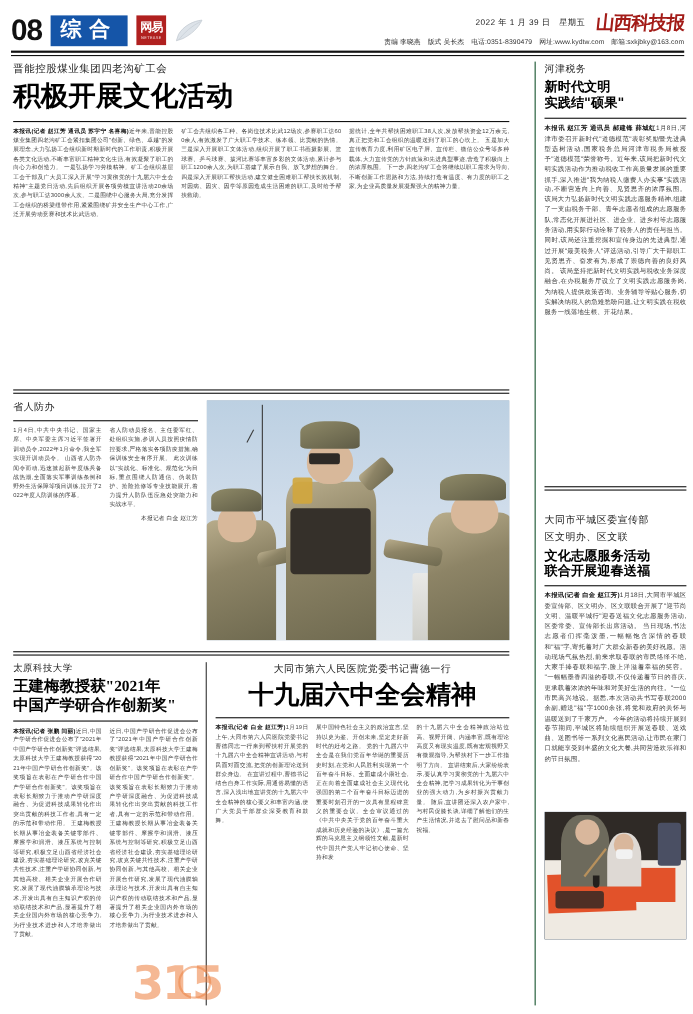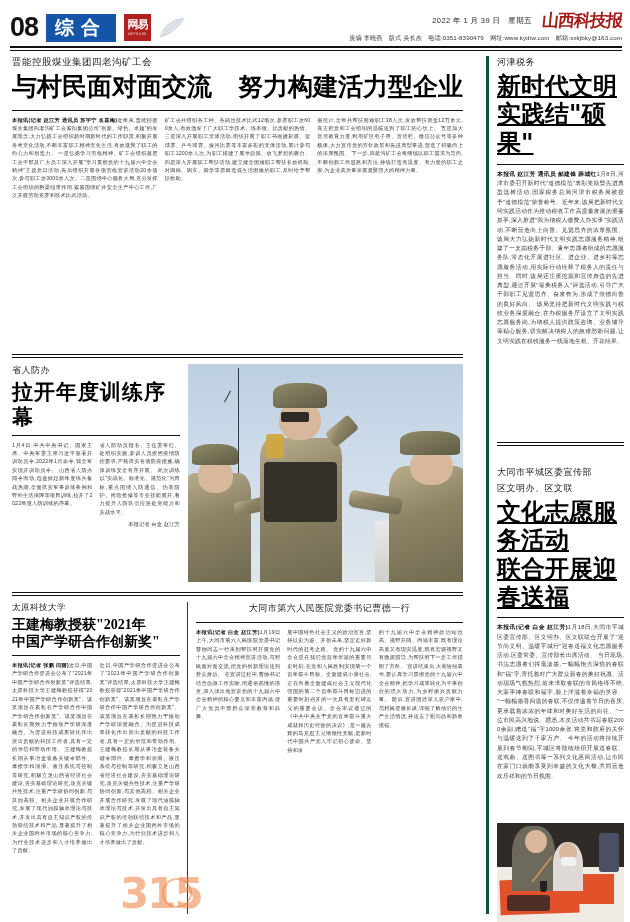--- a/index.html
+++ b/index.html
@@ -30,29 +30,29 @@
   .mh-date{font-size:7.5px;color:#222;letter-spacing:.4px;font-family:"Liberation Sans",sans-serif;padding-bottom:3px;}
   .paper-name{font-family:"Liberation Serif",serif;font-weight:bold;font-size:17px;color:#a31c18;
     letter-spacing:-1px;line-height:1;transform:skewX(-6deg);}
   .mh-contact{margin-top:5px;font-size:6.2px;color:#333;letter-spacing:.1px;font-family:"Liberation Sans",sans-serif;white-space:nowrap;}
   .mh-rule{position:absolute;left:10px;right:8px;top:46px;border-top:2px solid #111;}
   .mh-rule2{position:absolute;left:10px;right:8px;top:50px;border-top:1px solid #111;}
 
   
   .body-grid{position:absolute;left:12px;top:56px;width:612px;height:858px;display:flex;gap:14px;}
   .col-main{width:451px;position:relative;}
-  .col-side{width:152px;position:relative;margin-left:9px;padding-left:8px;border-left:3px solid #14532d;}
+  .col-side{width:152px;position:relative;margin-left:9px;padding-left:8px;border-left:1px solid #14532d;}
 
   
   .kicker{font-size:9.5px;color:#222;margin-bottom:3px;letter-spacing:.5px;
     font-family:"Liberation Sans",sans-serif;}
   .headline{font-family:"DejaVu Sans",sans-serif;font-weight:bold;color:#000;letter-spacing:0px;line-height:1.18;}
   .h-xl{font-size:25px;}
   .h-lg{font-size:21px;}
-  .h-md{font-size:24px;text-decoration:underline;}
+  .h-md{font-size:12px;}
   .h-sm{font-size:14px;}
   .h-song{font-family:"Liberation Serif",serif;font-weight:bold;}
   .rule-tn{border-top:1px solid #111;margin:5px 0;}
   .rule-dbl{border-top:1px solid #111;border-bottom:1px solid #111;height:2px;margin:6px 0;}
 
   
   .cols{display:flex;gap:7px;}
   .tcol{flex:1;}
   .ptext{font-size:5.2px;line-height:1.62;text-align:justify;color:#3a3a3a;
     font-family:"Liberation Sans",sans-serif;word-break:break-all;letter-spacing:.2px;}
@@ -120,43 +120,41 @@
     <div class="mh-rule2"></div>
   </div>
 
   <div class="body-grid">
 
     <div class="col-main">
 
       <div style="height:292px;">
         <div class="kicker">晋能控股煤业集团四老沟矿工会</div>
         <div style="display:flex;gap:26px;align-items:baseline;">
-          <div class="headline h-xl">与村民面对面交流</div>
-          <div class="headline h-xl">努力构建活力型企业</div>
+          <div class="headline h-xl">积极开展文化活动</div>
         </div>
         <div class="rule-tn" style="margin-top:8px;"></div>
         <div class="cols" style="margin-top:3px;">
           <div class="tcol">
               <div class="ptext"><b>本报讯(记者 赵江芳 通讯员 苏宇宁 名喜梅)</b><span>近年来,晋能控股煤业集团四老沟矿工会紧扣集团公司"创新、绿色、卓越"的发展理念,大力弘扬工会组织新时期新时代的工作职责,积极开展各类文化活动,不断丰富职工精神文化生活,有效凝聚了职工的向心力和创造力。 一是弘扬学习劳模精神。矿工会组织基层工会干部及广大员工深入开展"学习贯彻党的十九届六中全会精神"主题党日活动,先后组织开展各项劳模宣讲活动20余场次,参与职工达3000余人次。二是围绕中心服务大局,充分发挥工会组织的桥梁纽带作用,紧紧围绕矿井安全生产中心工作,广泛开展劳动竞赛和技术比武活动。</span></div>
             </div>
           <div class="tcol">
               <div class="ptext">矿工会共组织各工种、各岗位技术比武12场次,参赛职工达600余人,有效激发了广大职工学技术、练本领、比贡献的热情。三是深入开展职工文体活动,组织开展了职工书画摄影展、篮球赛、乒乓球赛、拔河比赛等丰富多彩的文体活动,累计参与职工1200余人次,为职工搭建了展示自我、放飞梦想的舞台。 四是深入开展职工帮扶活动,建立健全困难职工帮扶长效机制,对因病、因灾、因学等原因造成生活困难的职工,及时给予帮扶救助。</div>
             </div>
           <div class="tcol">
               <div class="ptext">据统计,全年共帮扶困难职工38人次,发放帮扶资金12万余元,真正把党和工会组织的温暖送到了职工的心坎上。 五是加大宣传教育力度,利用矿区电子屏、宣传栏、微信公众号等多种载体,大力宣传党的方针政策和先进典型事迹,营造了积极向上的浓厚氛围。 下一步,四老沟矿工会将继续以职工需求为导向,不断创新工作思路和方法,持续打造有温度、有力度的职工之家,为企业高质量发展凝聚强大的精神力量。</div>
             </div>
         </div>
       </div>
 
       <div class="rule-dbl"></div>
 
       <div style="height:222px;display:flex;gap:8px;">
         <div style="width:168px;">
           <div class="kicker" style="font-size:9px;">省人防办</div>
-          <div class="headline h-song h-lg" style="letter-spacing:1px;">拉开年度训练序幕</div>
           <div class="rule-tn"></div>
           <div class="cols">
             <div class="tcol">
                 <div class="ptext">1月4日,中共中央书记、国家主席、中央军委主席习近平签署开训动员令,2022年1月命令,我全军实现开训动员令。 山西省人防办闻令而动,迅速掀起新年度练兵备战热潮,全面落实军事训练条例和野外生活保障等项目训练,拉开了2022年度人防训练的序幕。</div>
               </div>
             <div class="tcol">
                 <div class="ptext">省人防动员报名、主任委军红、处组织实施,参训人员按照疫情防控要求,严格落实各项防疫措施,确保训练安全有序开展。 此次训练以"实战化、标准化、规范化"为目标,重点围绕人防通信、伪装防护、抢险抢修等专业技能展开,着力提升人防队伍应急处突能力和实战水平。</div>
               </div>
           </div>
           <div class="ptext" style="text-align:right;margin-top:4px;">本报记者 白金 赵江芳</div>
@@ -210,20 +208,21 @@
                 <div class="ptext"><b>本报讯(记者 张鹏 闫丽)</b><span>近日,中国产学研合作促进会公布了"2021年中国产学研合作创新奖"评选结果,太原科技大学王建梅教授获得"2021年中国产学研合作创新奖"。该奖项旨在表彰在产学研合作中国产学研合作创新奖"。该奖项旨在表彰长期致力于推动产学研深度融合、为促进科技成果转化作出突出贡献的科技工作者,具有一定的示范和带动作用。 王建梅教授长期从事冶金装备关键零部件、摩擦学和润滑、液压系统与控制等研究,积极立足山西省经济社会建设,夯实基础理论研究,攻克关键共性技术,注重产学研协同创新,与其他高校、相关企业开展合作研究,发展了现代油膜轴承理论与技术,开发出具有自主知识产权的传动联结技术和产品,显著提升了相关企业国内外市场的核心竞争力,为行业技术进步和人才培养做出了贡献。</span></div>
               </div>
             <div class="tcol">
                 <div class="ptext">近日,中国产学研合作促进会公布了"2021年中国产学研合作创新奖"评选结果,太原科技大学王建梅教授获得"2021年中国产学研合作创新奖"。该奖项旨在表彰在产学研合作中国产学研合作创新奖"。该奖项旨在表彰长期致力于推动产学研深度融合、为促进科技成果转化作出突出贡献的科技工作者,具有一定的示范和带动作用。 王建梅教授长期从事冶金装备关键零部件、摩擦学和润滑、液压系统与控制等研究,积极立足山西省经济社会建设,夯实基础理论研究,攻克关键共性技术,注重产学研协同创新,与其他高校、相关企业开展合作研究,发展了现代油膜轴承理论与技术,开发出具有自主知识产权的传动联结技术和产品,显著提升了相关企业国内外市场的核心竞争力,为行业技术进步和人才培养做出了贡献。</div>
               </div>
           </div>
         </div>
 
         <div style="flex:1;">
           <div class="kicker center" style="font-size:9px;">大同市第六人民医院党委书记曹德一行</div>
+          <div class="headline h-song center" style="font-size:23px;">十九届六中全会精神</div>
           <div class="rule-tn" style="margin-top:7px;"></div>
           <div class="cols">
             <div class="tcol">
                 <div class="ptext"><b>本报讯(记者 白金 赵江芳)</b><span>1月19日上午,大同市第六人民医院党委书记曹德同志一行来到帮扶村开展党的十九届六中全会精神宣讲活动,与村民面对面交流,把党的创新理论送到群众身边。 在宣讲过程中,曹德书记结合自身工作实际,用通俗易懂的语言,深入浅出地宣讲党的十九届六中全会精神的核心要义和丰富内涵,使广大党员干部群众深受教育和鼓舞。</span></div>
               </div>
             <div class="tcol">
                 <div class="ptext">展中国特色社会主义的政治宣言,坚持以史为鉴、开创未来,坚定走好新时代的赶考之路。 党的十九届六中全会是在我们党百年华诞的重要历史时刻,在党和人民胜利实现第一个百年奋斗目标、全面建成小康社会,正在向着全面建成社会主义现代化强国的第二个百年奋斗目标迈进的重要时刻召开的一次具有里程碑意义的重要会议。全会审议通过的《中共中央关于党的百年奋斗重大成就和历史经验的决议》,是一篇光辉的马克思主义纲领性文献,是新时代中国共产党人牢记初心使命、坚持和发</div>
               </div>
             <div class="tcol">
                 <div class="ptext">的十九届六中全会精神政治站位高、视野开阔、内涵丰富,既有理论高度又有现实温度,既有宏观视野又有微观指导,为帮扶村下一步工作指明了方向。 宣讲结束后,大家纷纷表示,要认真学习贯彻党的十九届六中全会精神,把学习成果转化为干事创业的强大动力,为乡村振兴贡献力量。 随后,宣讲团还深入农户家中,与村民促膝长谈,详细了解他们的生产生活情况,并送去了慰问品和新春祝福。</div>

